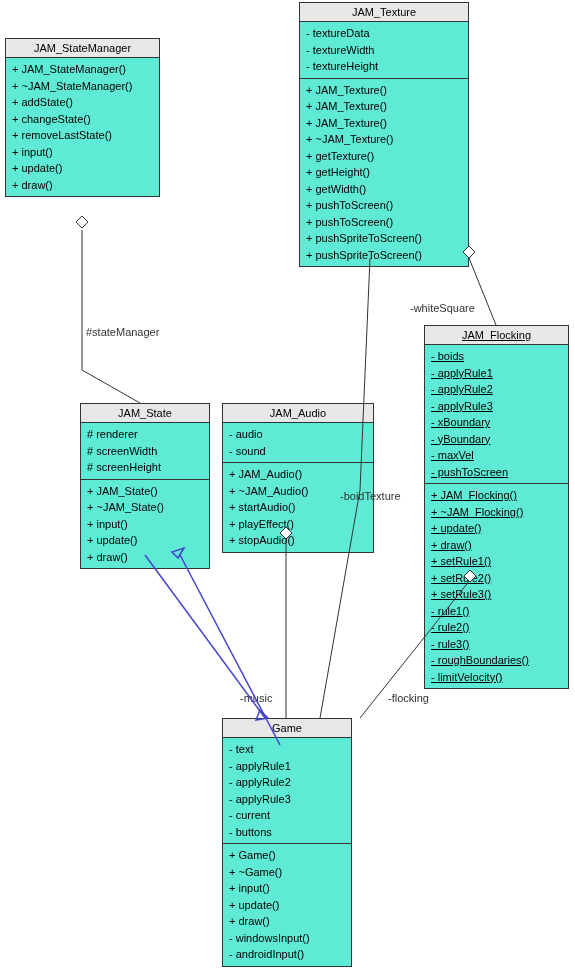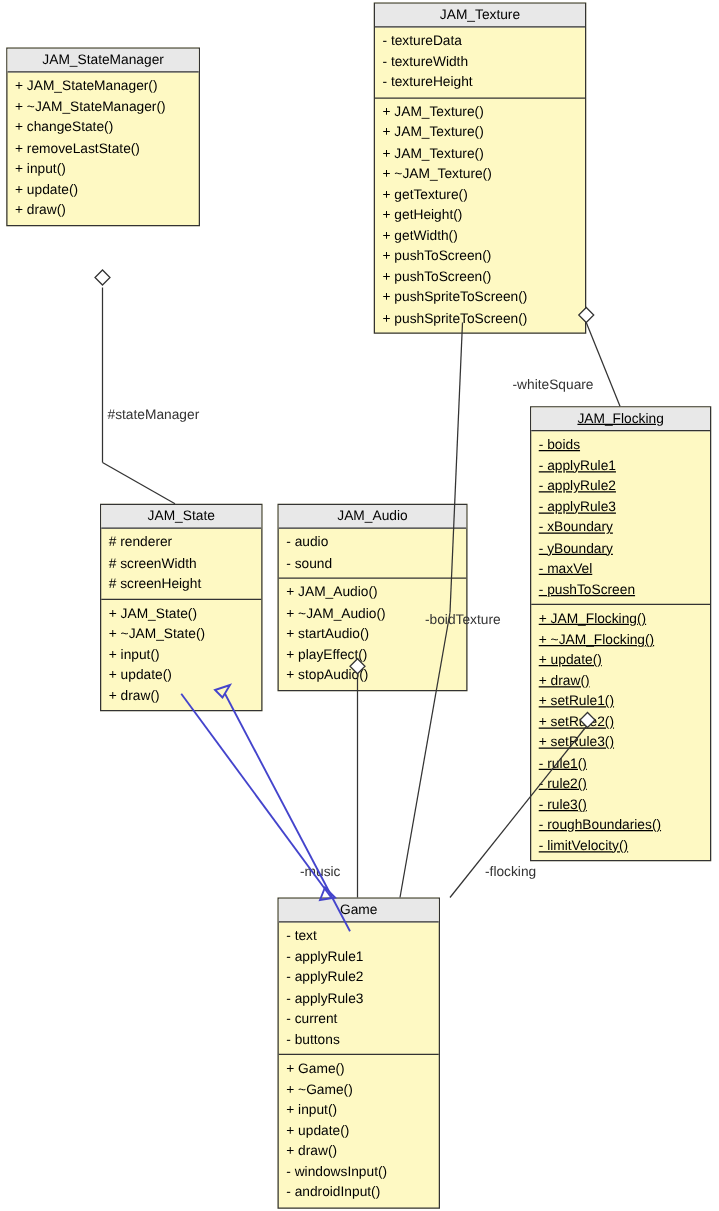--- a/index.html
+++ b/index.html
@@ -9,21 +9,21 @@
       background: #ffffff;
       font-family: Arial, sans-serif;
       font-size: 11px;
       position: relative;
       overflow: hidden;
     }
 
     .uml-box {
       position: absolute;
       border: 1px solid #333;
-      background: #fef9c3;
+      background: #5eead4;
     }
 
     .uml-box .header {
       background: #e8e8e8;
       border-bottom: 1px solid #333;
       padding: 3px 6px;
       text-align: center;
       font-weight: normal;
     }
 
@@ -103,20 +103,21 @@
     <div>- roughBoundaries()</div>
     <div>- limitVelocity()</div>
   </div>
 </div>
 
 <div class="uml-box" style="left:5px; top:38px; width:155px;">
   <div class="header">JAM_StateManager</div>
   <div class="section">
     <div>+ JAM_StateManager()</div>
     <div>+ ~JAM_StateManager()</div>
+    <div>+ addState()</div>
     <div>+ changeState()</div>
     <div>+ removeLastState()</div>
     <div>+ input()</div>
     <div>+ update()</div>
     <div>+ draw()</div>
   </div>
 </div>
 
 <div class="uml-box" style="left:80px; top:403px; width:130px;">
   <div class="header">JAM_State</div>

